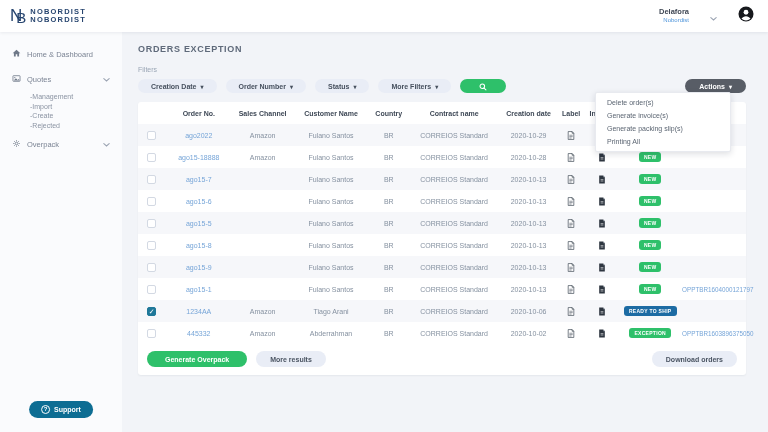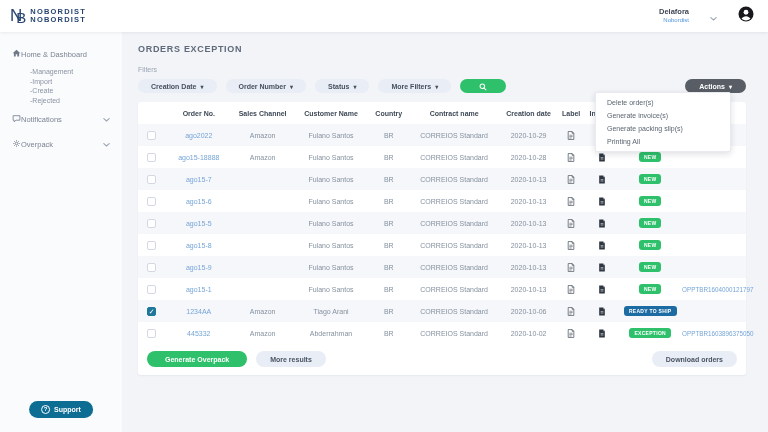--- a/index.html
+++ b/index.html
@@ -22,21 +22,21 @@
   .userblock { display:flex; align-items:center; gap:21px; }
   .usertext { text-align:right; line-height:8px; }
   .username { font-size:7.5px; color:#3f4754; font-weight:600; }
   .userorg { font-size:6px; color:#4f95da; }
   
   .sidebar {
     position:absolute; top:32px; left:0; bottom:0; width:122px;
     background:#fafbfd; padding-top:10px; z-index:4;
   }
   .side-item {
-    display:flex; align-items:center; padding:7px 12px 7px 12px;
+    display:flex; align-items:center; gap:6px; padding:7px 12px 7px 12px;
     font-size:7.5px; color:#7b8494; cursor:pointer;
   }
   .side-item .chev { margin-left:auto; display:flex; }
   .side-sub { padding:0 0 2px 30px; }
   .side-sub div { font-size:7px; color:#8a93a2; line-height:9.5px; cursor:pointer; }
   .support-btn {
     position:absolute; bottom:14px; left:50%; transform:translateX(-50%);
     background:var(--support-teal); color:#fff; border:none; border-radius:9px;
     height:17px; padding:0 12px; font-size:7px; font-weight:600;
     display:flex; align-items:center; gap:4px; font-family:inherit;
@@ -128,36 +128,38 @@
   </div>
 
   <div class="sidebar">
     <div id="side-items">
         <div class="side-item">
           <span><svg viewBox="0 0 16 16" width="9" height="9">
               <path d="M8 1.5L14.8 7.5H12.6V13.5H9.4V9.4H6.6V13.5H3.4V7.5H1.2Z" fill="#6e7888"></path>
             </svg></span>
           <span>Home &amp; Dashboard</span>
         </div>
+        <div class="side-item">
+          <span><svg viewBox="0 0 16 16" width="9" height="9">
+              <rect x="1.7" y="3" width="12.6" height="10" rx="1" fill="none" stroke="#6e7888" stroke-width="1.4"></rect>
+              <circle cx="5" cy="6.3" r="1.1" fill="#6e7888"></circle>
+              <path d="M3 11.7L7 7.7l3 3 2-2 1.6 3z" fill="#6e7888"></path>
+            </svg></span>
+          <span>Quotes</span>
+          <span class="chev">
+            <svg viewBox="0 0 10 6" width="7" height="4">
+              <path d="M1 1l4 3.4L9 1" fill="none" stroke="#9aa3b2" stroke-width="1.6" stroke-linecap="round"></path>
+            </svg>
+          </span>
+        </div>
         <div class="side-sub">
           <div>-Management</div>
           <div>-Import</div>
           <div>-Create</div>
           <div>-Rejected</div>
-        </div>
-        <div class="side-item">
-          <span><svg viewBox="0 0 16 16" width="9" height="9">
-              <path d="M2 3h12v8H7.2L3.8 13.8V11H2z" fill="none" stroke="#6e7888" stroke-width="1.4"></path>
-            </svg></span>
-          <span>Notifications</span>
-          <span class="chev">
-            <svg viewBox="0 0 10 6" width="7" height="4">
-              <path d="M1 1l4 3.4L9 1" fill="none" stroke="#9aa3b2" stroke-width="1.6" stroke-linecap="round"></path>
-            </svg>
-          </span>
         </div>
         <div class="side-item">
           <span><svg viewBox="0 0 16 16" width="9" height="9">
               <circle cx="8" cy="8" r="2.3" fill="none" stroke="#6e7888" stroke-width="1.4"></circle>
               <path d="M8 2v2.2M8 11.8V14M2 8h2.2M11.8 8H14M3.8 3.8l1.5 1.5M10.7 10.7l1.5 1.5M12.2 3.8l-1.5 1.5M5.3 10.7l-1.5 1.5" stroke="#6e7888" stroke-width="1.3"></path>
             </svg></span>
           <span>Overpack</span>
           <span class="chev">
             <svg viewBox="0 0 10 6" width="7" height="4">
               <path d="M1 1l4 3.4L9 1" fill="none" stroke="#9aa3b2" stroke-width="1.6" stroke-linecap="round"></path>

